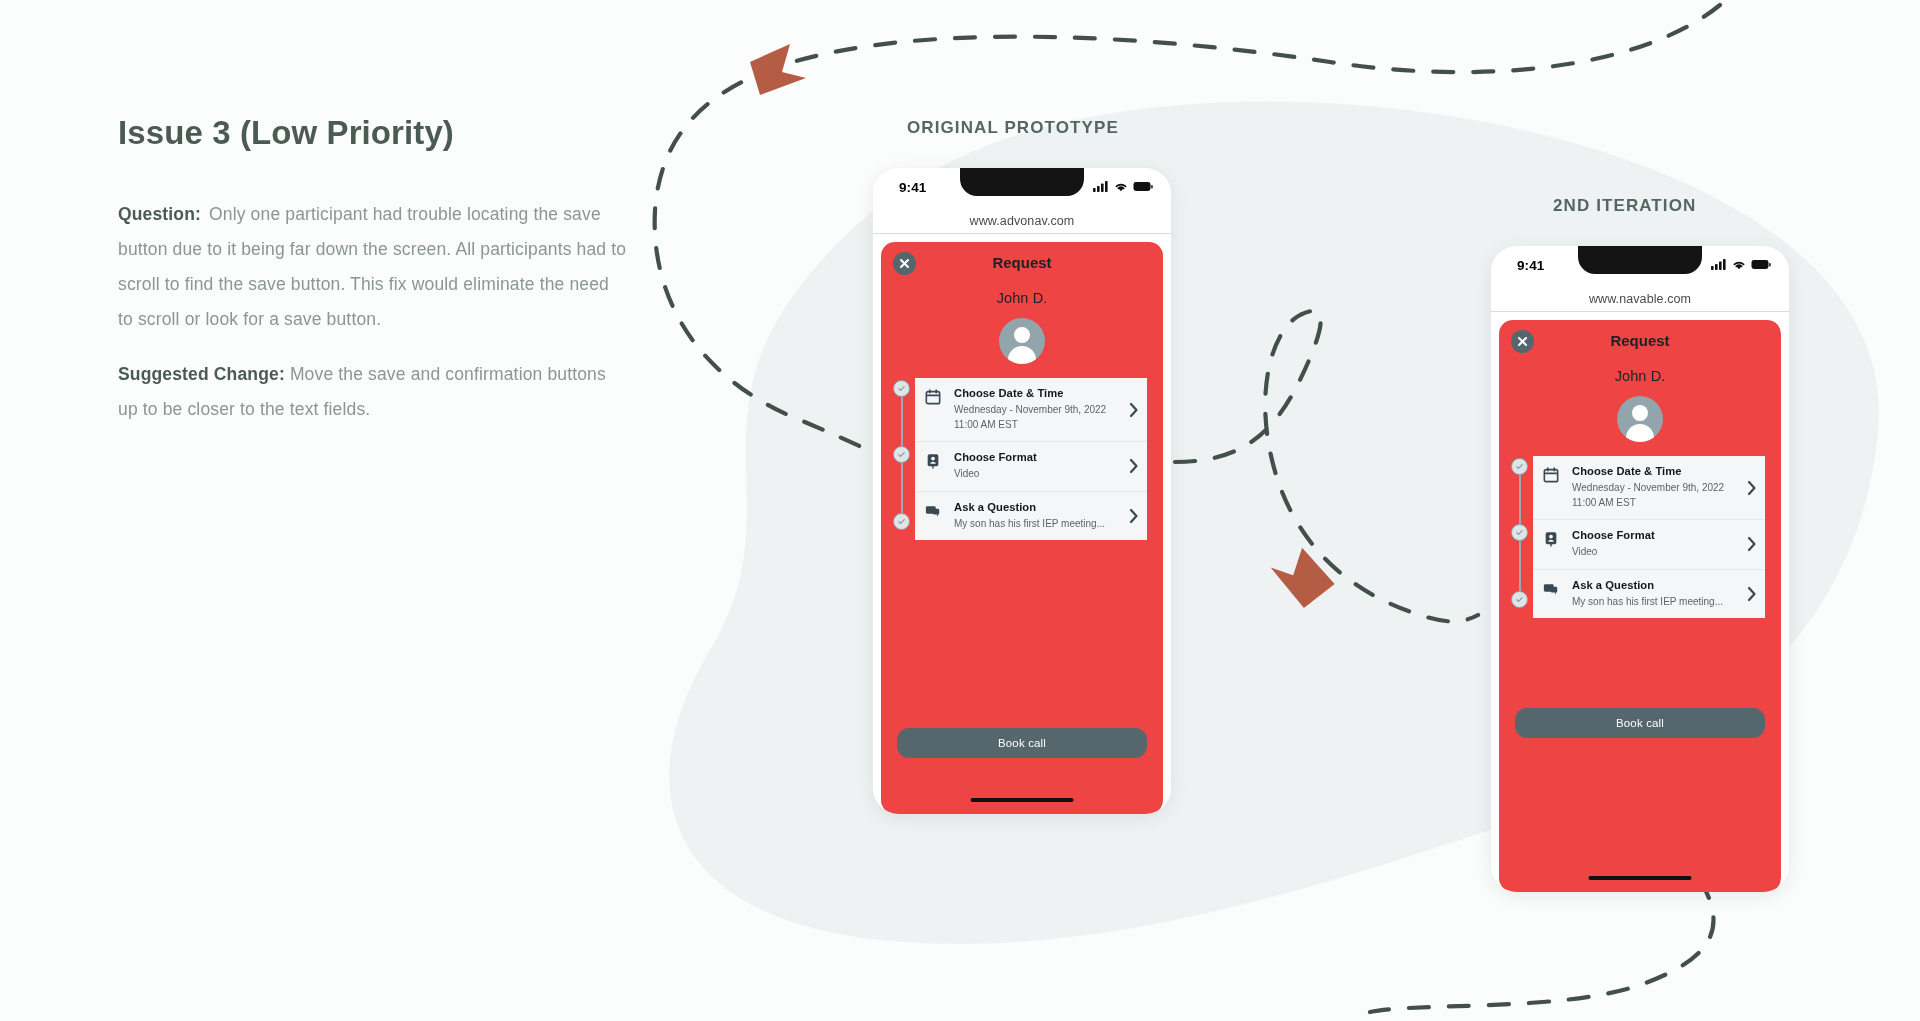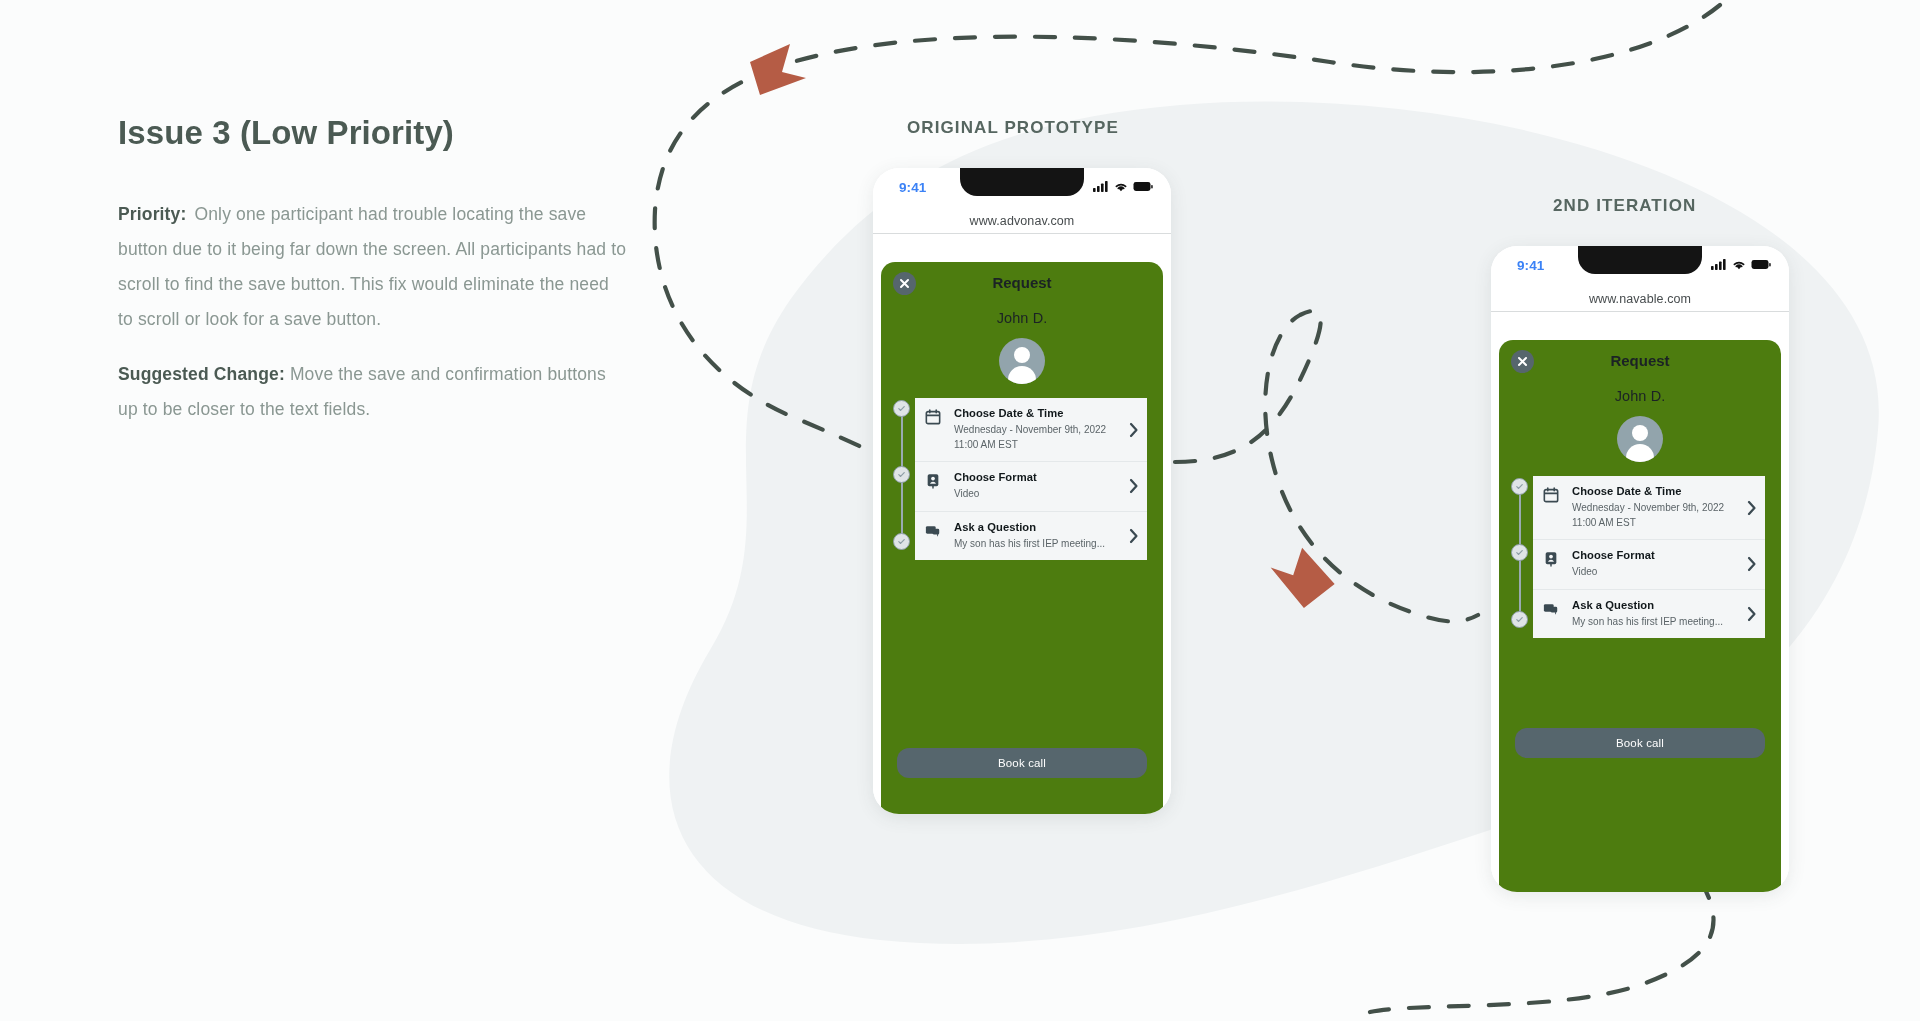--- a/index.html
+++ b/index.html
@@ -58,21 +58,21 @@
   .statusbar {
     position: relative; height: 40px; background: #fff;
   }
   .notch {
     position: absolute; left: 50%; transform: translateX(-50%);
     top: -2px; width: 124px; height: 30px;
     background: #141414; border-radius: 0 0 17px 17px;
   }
   .clock {
     position: absolute; left: 26px; top: 12px;
-    font-size: 13.5px; font-weight: 700; color: #3b82f6;
+    font-size: 13.5px; font-weight: 700; color: #000000;
     letter-spacing: .1px;
   }
   .status-icons {
     position: absolute; right: 18px; top: 13px;
     display: flex; align-items: center; gap: 5px;
   }
   .urlbar {
     height: 26px; background: #fff;
     display: flex; align-items: center; justify-content: center;
     border-bottom: 1px solid #d9dcdd;
@@ -80,25 +80,24 @@
   .url-text { font-size: 12.5px; color: #474c4e; letter-spacing: .1px; }
 
   .screen {
     position: relative;
     height: calc(100% - 66px);
     background: #ffffff;
     padding: 8px 8px 0 8px;
   }
   .card-sheet {
     position: relative;
-    background: #4d7c0f;
+    background: #ef4444;
     border-radius: 14px;
     height: 100%;
     overflow: hidden;
-    margin-top: 20px;
   }
 
   .sheet-head { position: relative; height: 44px; }
   .close-btn {
     position: absolute; left: 12px; top: 10px;
     width: 23px; height: 23px; border-radius: 50%;
     background: #56666d;
     display: flex; align-items: center; justify-content: center;
   }
   .sheet-title {
@@ -187,21 +186,21 @@
       <path d="M1700,880 C1730,930 1710,960 1640,985 C1560,1012 1420,1002 1370,1012"></path>
     </g>
     <polygon points="750,62 790,44 782,72 806,78 760,95" fill="#b55c45"></polygon>
     <polygon points="1335,582 1300,548 1293,576 1270,570 1306,608" fill="#b55c45" transform="rotate(4 1305 578)"></polygon>
   </svg>
 
   <div class="left-col">
     <div class="issue-title">Issue 3 (Low Priority)</div>
 
     <div class="para">
-      <b>Priority:</b><span class="gap"></span><span>Only one participant had trouble locating the save button due to it being far down the screen. All participants had to scroll to find the save button. This fix would eliminate the need to scroll or look for a save button.</span>
+      <b>Question:</b><span class="gap"></span><span>Only one participant had trouble locating the save button due to it being far down the screen. All participants had to scroll to find the save button. This fix would eliminate the need to scroll or look for a save button.</span>
     </div>
 
     <div class="para">
       <b>Suggested Change:</b><span> Move the save and confirmation buttons up to be closer to the text fields.</span>
     </div>
   </div>
 
   <div class="caption" id="cap-original">ORIGINAL PROTOTYPE</div>
   <div class="caption" id="cap-second">2ND ITERATION</div>
 

